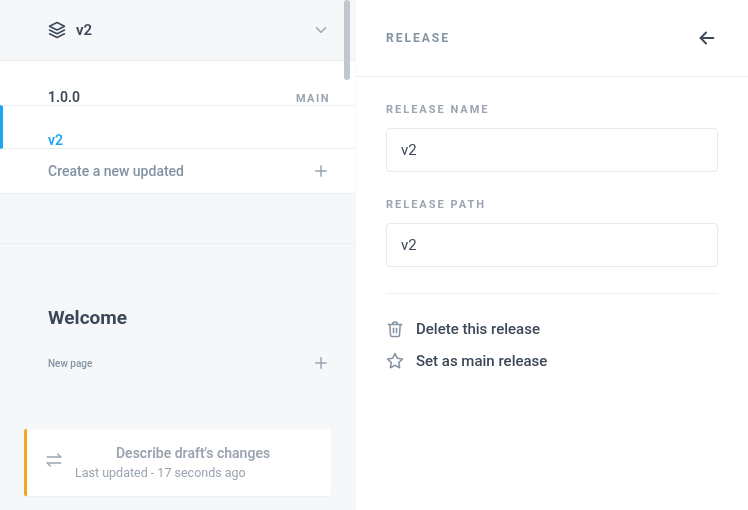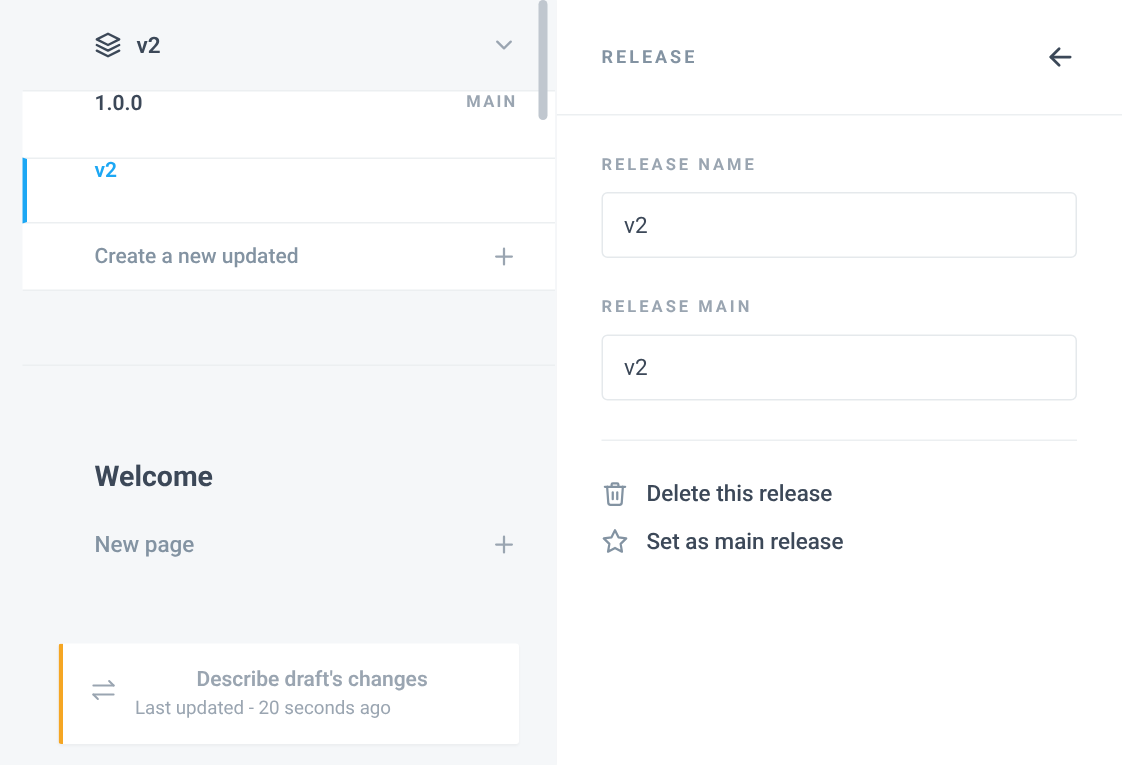--- a/index.html
+++ b/index.html
@@ -1,40 +1,40 @@
 <!DOCTYPE html>
 <html><head>
   <meta charset="utf-8">
   <style>
     * { box-sizing: border-box; margin: 0; padding: 0; }
     html, body { width: 748px; height: 510px; overflow: hidden; font-family: -apple-system, BlinkMacSystemFont, "Segoe UI", Roboto, sans-serif; background: #f5f7f9; color: #3c4858; }
     
-    .app { display: flex; height: 510px; padding-left: 15px; }
+    .app { display: flex; height: 510px; }
     
     
     .sidebar { width: 356px; background: #f5f7f9; border-right: 1px solid rgba(0,0,0,0); display: flex; flex-direction: column; position: relative; }
     .sidebar-scrollbar { position: absolute; top: 0; left: 344px; width: 6px; height: 80px; background: #c0c7cf; border-radius: 3px; }
     
     .release-dropdown { height: 60px; display: flex; align-items: center; padding: 0 25px 0 48px; cursor: pointer; position: relative; }
     .release-dropdown .stack-icon { position: absolute; left: 48px; top: 50%; transform: translateY(-50%); }
     .release-dropdown-label { margin-left: 28px; font-size: 15px; font-weight: 600; color: #3c4858; }
     .release-dropdown-chevron { margin-left: auto; }
     
     .release-list { background: #fff; border-top: 1px solid #eceff1; border-bottom: 1px solid #eceff1; }
-    .release-row { height: 44px; display: flex; align-items: flex-start; padding: 0 25px 0 48px; font-size: 14px; color: #3c4858; font-weight: 600; position: relative; cursor: pointer; }
+    .release-row { height: 44px; display: flex; align-items: flex-end; padding: 0 25px 0 48px; font-size: 14px; color: #3c4858; font-weight: 600; position: relative; cursor: pointer; }
     .release-row.selected { background: #fff; color: #1ca7f4; border-left: 3px solid #1ca7f4; padding-left: 45px; border-bottom: 1px solid #eceff1; border-top: 1px solid #eceff1;}
     .release-row .main-tag { margin-left: auto; font-size: 11px; letter-spacing: 1.5px; font-weight: 700; color: #9aa5b1; }
     .release-create { height: 44px; display: flex; align-items: center; padding: 0 25px 0 48px; color: #8393a2; font-size: 14px; cursor: pointer; font-weight: 500; }
     .release-create .plus-icon { margin-left: auto; }
     
     .spacer { height: 50px; border-bottom: 1px solid #eceff1; }
     
     .pages-section { padding-top: 28px; }
     .welcome-heading { padding: 0 48px 12px; font-size: 19px; font-weight: 700; color: #3c4858; margin-top: 34px; }
-    .page-create { height: 44px; display: flex; align-items: center; padding: 0 25px 0 48px; color: #8393a2; font-size: 15px; font-weight: 500; cursor: pointer; }
+    .page-create { height: 44px; display: flex; align-items: center; padding: 0 25px 0 48px; color: #8393a2; font-size: 10px; font-weight: 500; cursor: pointer; }
     .page-create .plus-icon { margin-left: auto; }
     
     .draft-card-wrap { margin-top: auto; padding: 0 24px 14px; }
     .draft-card { background: #fff; border-left: 3px solid #f5a623; border-radius: 2px; box-shadow: 0 1px 2px rgba(0,0,0,0.04); padding: 16px 16px 16px 48px; position: relative; cursor: pointer; }
     .draft-card-icon { position: absolute; left: 18px; top: 22px; }
     .draft-title { font-size: 14px; font-weight: 600; color: #9aa5b1; margin-bottom: 4px; margin-left: 41px; }
     .draft-sub { font-size: 12.5px; color: #9aa5b1; }
     
     
     .panel { flex: 1; background: #fff; display: flex; flex-direction: column; box-shadow: -1px 0 2px rgba(0,0,0,0.06); }
@@ -117,21 +117,21 @@
       <div class="draft-card">
         <span class="icon draft-card-icon">
           <svg width="18" height="18" viewBox="0 0 24 24" fill="none" stroke="#9aa5b1" stroke-width="1.8" stroke-linecap="round" stroke-linejoin="round">
             <polyline points="3 8 21 8"></polyline>
             <polyline points="17 4 21 8"></polyline>
             <polyline points="21 16 3 16"></polyline>
             <polyline points="7 20 3 16"></polyline>
           </svg>
         </span>
         <div class="draft-title">Describe draft's changes</div>
-        <div class="draft-sub">Last updated - 20 seconds ago</div>
+        <div class="draft-sub">Last updated - 17 seconds ago</div>
       </div>
     </div>
   </div>
 
   <div class="panel">
     <div class="panel-header">
       <div class="panel-header-title">RELEASE</div>
       <span class="icon panel-header-back">
         <svg width="22" height="22" viewBox="0 0 24 24" fill="none" stroke="#3c4858" stroke-width="2" stroke-linecap="round" stroke-linejoin="round">
             <line x1="19" y1="12" x2="5" y2="12"></line>
@@ -140,21 +140,21 @@
       </span>
     </div>
 
     <div class="panel-body">
       <div class="field-block">
         <div class="field-label">RELEASE NAME</div>
         <input class="text-input" type="text" value="v2" style="">
       </div>
 
       <div class="field-block">
-        <div class="field-label">RELEASE MAIN</div>
+        <div class="field-label">RELEASE PATH</div>
         <input class="text-input" type="text" value="v2" style="">
       </div>
 
       <div class="divider"></div>
 
       <div class="action-row">
         <span class="icon">
           <svg width="18" height="18" viewBox="0 0 24 24" fill="none" stroke="#8393a2" stroke-width="2" stroke-linecap="round" stroke-linejoin="round">
               <polyline points="3 6 5 6 21 6"></polyline>
               <path d="M19 6l-1 14a2 2 0 0 1-2 2H8a2 2 0 0 1-2-2L5 6"></path>

